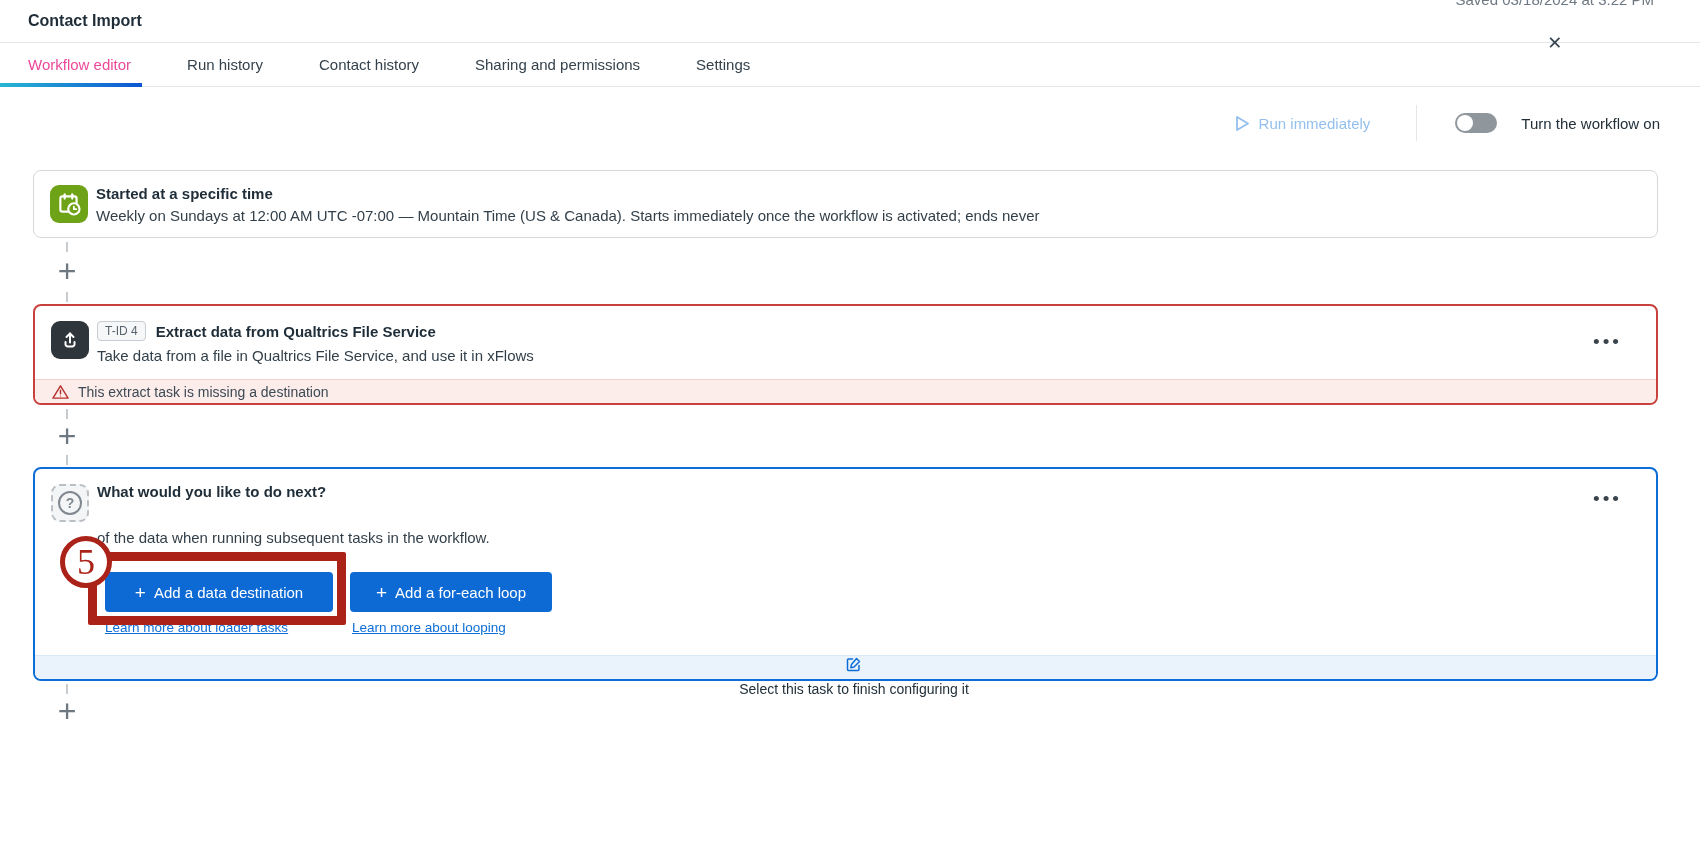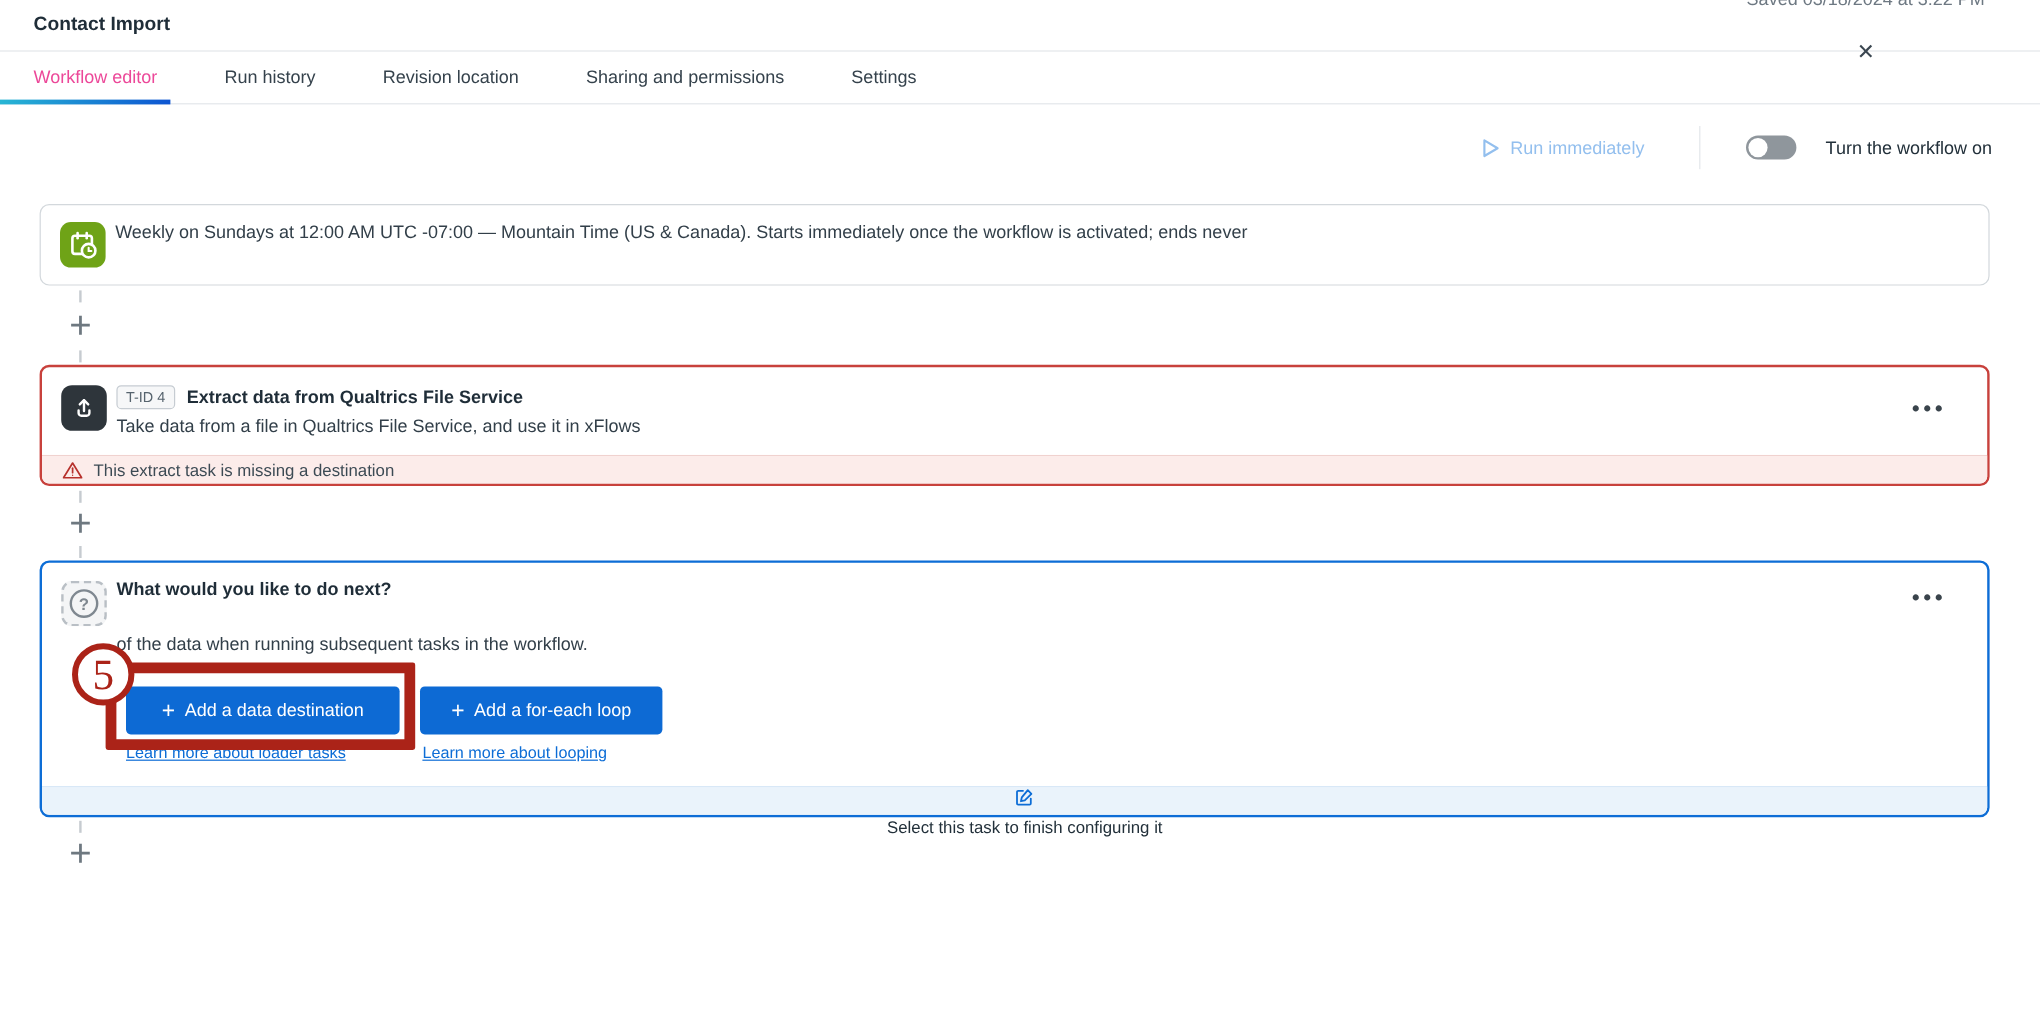--- a/index.html
+++ b/index.html
@@ -90,21 +90,21 @@
   </div>
 
   <div class="tabbar">
     <div class="tab active">
       <span>Workflow editor</span>
     </div>
     <div class="tab">
       <span>Run history</span>
     </div>
     <div class="tab">
-      <span>Revision location</span>
+      <span>Contact history</span>
     </div>
     <div class="tab">
       <span>Sharing and permissions</span>
     </div>
     <div class="tab">
       <span>Settings</span>
     </div>
     <div class="tab-underline"></div>
   </div>
 
@@ -128,20 +128,21 @@
     <div class="task-icon icon-green">
       <svg width="26" height="26" viewBox="0 0 24 24" fill="none" stroke="#ffffff" stroke-width="2" stroke-linecap="round">
         <rect x="4" y="5" width="15" height="14" rx="2"></rect>
         <line x1="8" y1="3" x2="8" y2="7"></line>
         <line x1="15" y1="3" x2="15" y2="7"></line>
         <circle cx="16.5" cy="16.5" r="5.2" fill="#6fa317"></circle>
         <path d="M16.5 14.3 V16.8 H18.6" stroke-width="1.6"></path>
       </svg>
     </div>
     <div class="sched-text">
+      <div class="card-title">Started at a specific time</div>
       <div class="card-desc">Weekly on Sundays at 12:00 AM UTC -07:00 — Mountain Time (US &amp; Canada). Starts immediately once the workflow is activated; ends never</div>
     </div>
   </div>
 
   <div class="dash" style="top:242px; height:10px;"></div>
   <div class="plus-glyph" style="top:256px;">+</div>
   <div class="dash" style="top:292px; height:10px;"></div>
 
   <div class="card card-extract">
     <div class="task-icon icon-dark">

